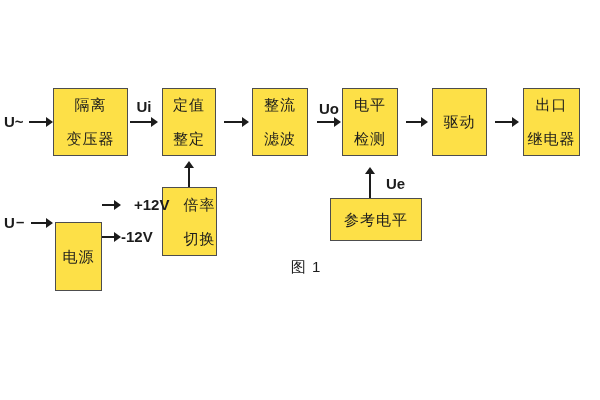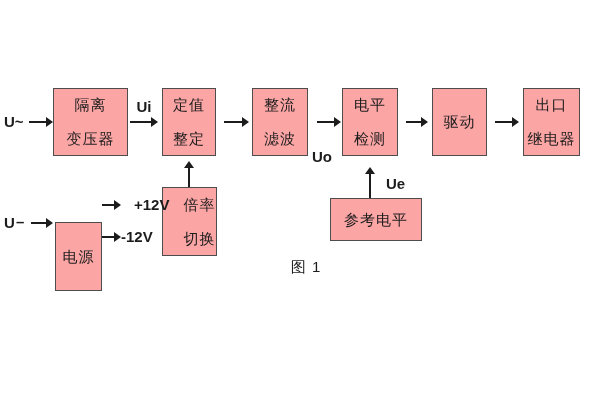--- a/index.html
+++ b/index.html
@@ -14,21 +14,21 @@
     height: 400px;
     background: #ffffff;
     overflow: hidden;
     color: #1c1c1c;
   }
   
   .box {
     position: absolute;
     box-sizing: border-box;
     border: 1px solid #4d4d4d;
-    background: #fca5a5;
+    background: #fde047;
     display: flex;
     flex-direction: column;
     align-items: center;
     justify-content: center;
     font-size: 15px;
     letter-spacing: 1px;
     color: #1c1c1c;
     text-align: center;
   }
   .box .bline { line-height: 34px; white-space: nowrap; }
@@ -142,20 +142,20 @@
   <div class="ah" style="left:102px; top:236px; width:12px;"></div>
   <div class="ah" style="left:31px;  top:222px; width:15px;"></div>
 
   <div class="av" style="left:188px; top:168px; height:19px;"></div>
   <div class="av" style="left:369px; top:174px; height:24px;"></div>
 
   <div class="sig" style="left:4px;   top:114px;">U~</div>
   <div class="sig" style="left:4px;   top:215px;">U</div>
   <div class="sig" style="left:16px;  top:214px;">–</div>
   <div class="sig center" style="left:130px; top:99px; width:28px;">Ui</div>
-  <div class="sig center" style="left:308px; top:101px; width:28px;margin-top:48px;">Uo</div>
+  <div class="sig center" style="left:315px; top:101px; width:28px;">Uo</div>
   <div class="sig" style="left:386px; top:176px;text-align:right;">Ue</div>
   <div class="sig" style="left:134px; top:197px;">+12V</div>
   <div class="sig" style="left:121px; top:229px;">-12V</div>
 
   <div class="caption" style="left:280px; top:258px; width:52px;">图 1</div>
 
 </div>
 
 </body></html>

